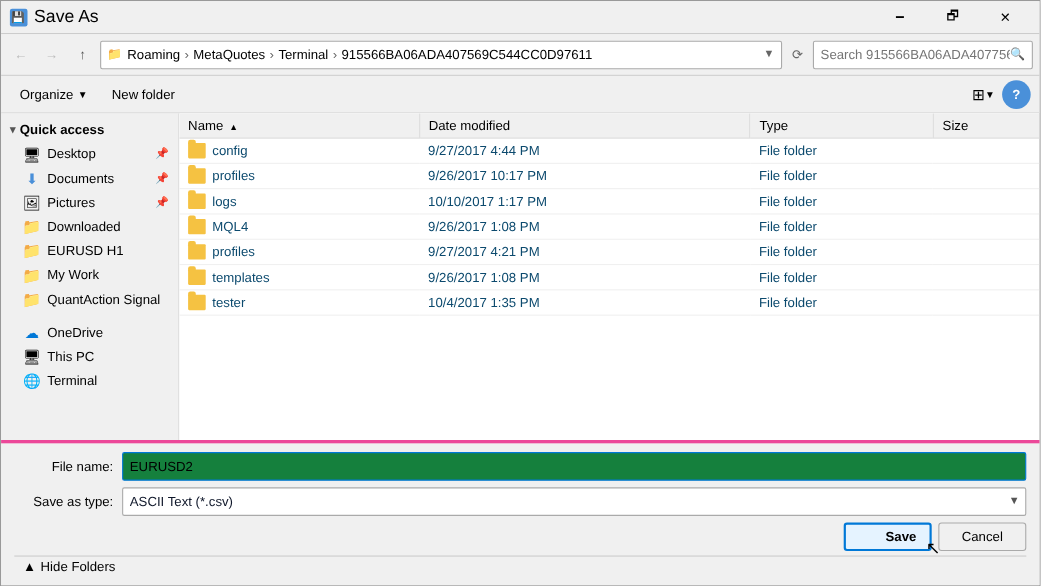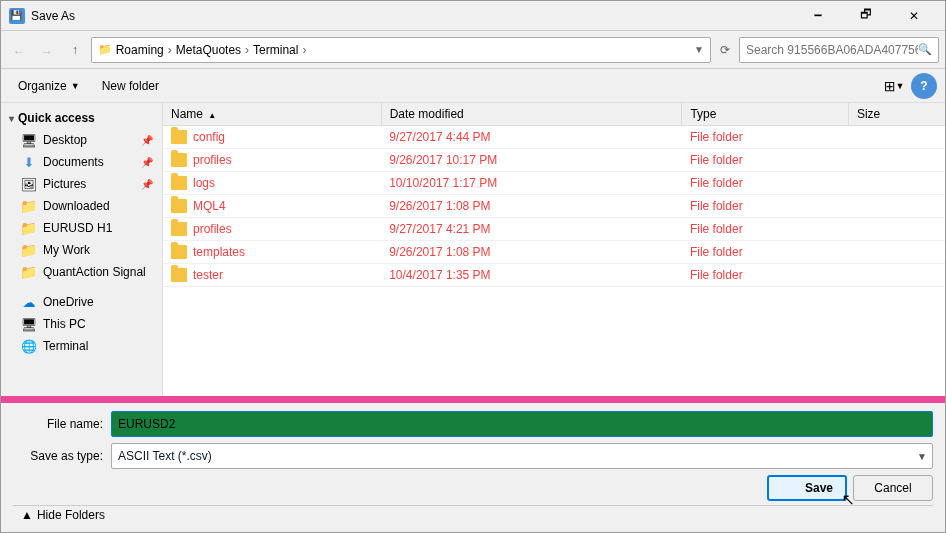--- a/index.html
+++ b/index.html
@@ -27,21 +27,21 @@
     }
     .title-bar-icon {
       width: 16px; height: 16px; margin-right: 6px;
       background: #4a90d9;
       border-radius: 2px;
       display: flex; align-items: center; justify-content: center;
       font-size: 10px; color: white;
     }
     .title-bar-text {
       flex: 1;
-      font-size: 12px;
+      font-size: 16px;
       color: #000;
     }
     .title-bar-buttons {
       display: flex; gap: 2px;
     }
     .title-btn {
       width: 46px; height: 30px;
       border: none; background: transparent;
       cursor: pointer; font-size: 12px; color: #000;
       display: flex; align-items: center; justify-content: center;
@@ -231,21 +231,21 @@
     }
     .file-table th:last-child { border-right: none; }
     .sort-arrow { font-size: 8px; margin-left: 2px; }
 
     .file-table tbody tr {
       border-bottom: 1px solid #f0f0f0;
     }
     .file-table td {
       padding: 4px 8px;
       font-size: 12px;
-      color: #ef4444;
+      color: #0c4a6e;
     }
     .file-row-icon {
       display: flex; align-items: center; gap: 6px;
     }
     .folder-sm {
       width: 16px; height: 14px;
       background: #f5c242;
       border-radius: 1px;
       position: relative;
       display: inline-flex;
@@ -256,21 +256,21 @@
       position: absolute;
       top: -3px; left: 0;
       width: 7px; height: 4px;
       background: #f5c242;
       border-radius: 2px 2px 0 0;
     }
 
     
     .bottom-area {
       background: #f0f0f0;
-      border-top: 7px solid #ec4899;
+      border-top: 3px solid #ec4899;
       padding: 8px 12px;
     }
     .form-row {
       display: flex; align-items: center; margin-bottom: 6px;
     }
     .form-label {
       width: 90px; text-align: right;
       font-size: 12px; color: #000;
       margin-right: 8px;
       flex-shrink: 0;
@@ -374,20 +374,21 @@
 
     <div class="address-bar-container">
       <span class="breadcrumb-icon">📁</span>
       <div class="breadcrumb">
         <span class="breadcrumb-item">Roaming</span>
         <span class="breadcrumb-sep">›</span>
         <span class="breadcrumb-item">MetaQuotes</span>
         <span class="breadcrumb-sep">›</span>
         <span class="breadcrumb-item">Terminal</span>
         <span class="breadcrumb-sep">›</span>
+        <span class="breadcrumb-last">915566BA06ADA407569C544CC0D97611</span>
       </div>
       <span class="address-dropdown">▼</span>
     </div>
 
     <button class="refresh-btn">⟳</button>
 
     <div class="search-bar">
       <input type="text" placeholder="Search 915566BA06ADA407756..." style="">
       <span class="search-icon">🔍</span>
     </div>

